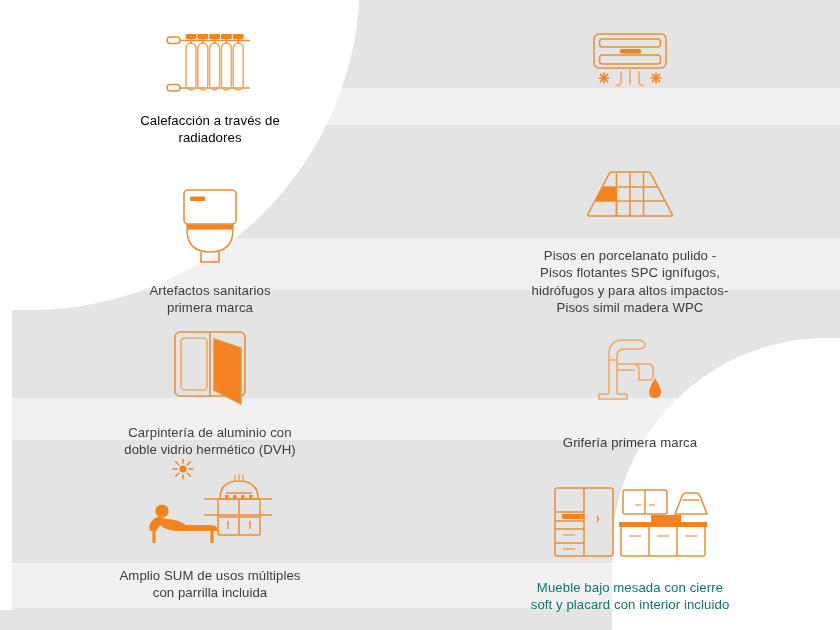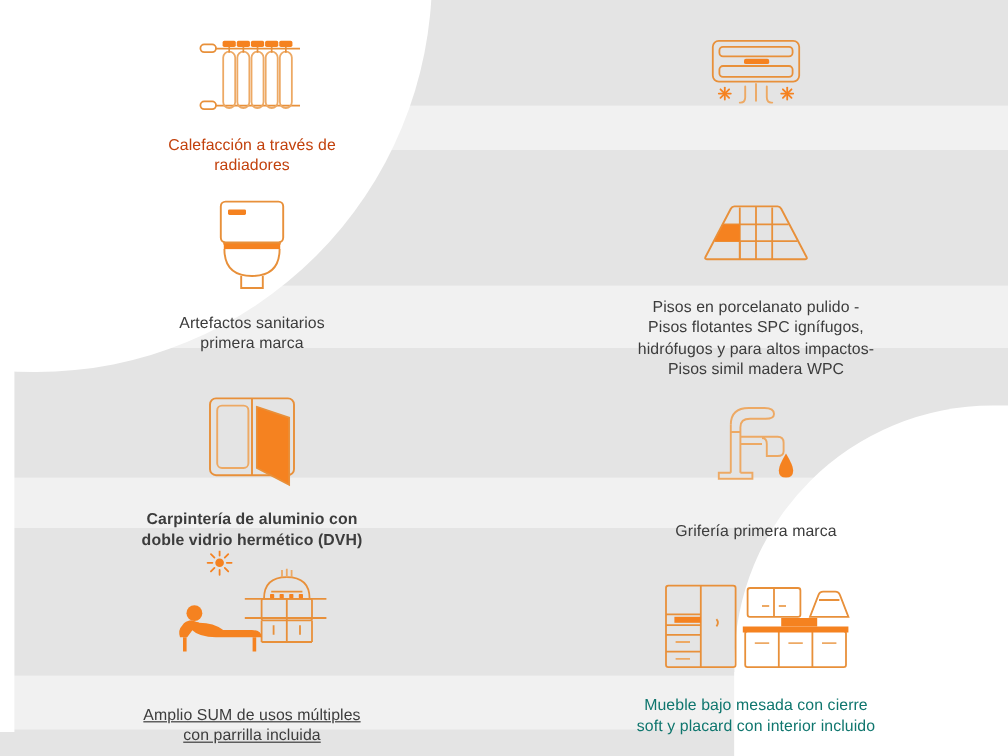--- a/index.html
+++ b/index.html
@@ -47,30 +47,30 @@
     text-align:center;
     letter-spacing:0.08px;
     white-space:pre-line;
   }
 
   
   .c0 { padding-top:22px; }
   .c0 .cap { margin-top:16px; }
   .c1 { padding-top:22px; }
   .c1 .cap { margin-top:16px; }
-  .c2 { padding-top:12px; }
+  .c2 { padding-top:12px;justify-content:flex-end; }
   .c2 .cap { margin-top:18px; }
   .c3 { padding-top:10px; }
   .c3 .cap { margin-top:19px; }
   .c4 { padding-top:8px; }
   .c4 .cap { margin-top:18px; }
   .c5 { padding-top:8px; }
   .c5 .cap { margin-top:28px;text-align:right; }
   .c6 { padding-top:0px; }
-  .c6 .cap { margin-top:36px;text-decoration:underline; }
+  .c6 .cap { margin-top:16px; }
   .c7 { padding-top:10px; }
   .c7 .cap { margin-top:18px; }
   .c2 .icon-wrap, .c3 .icon-wrap { height:80px; }
   .c4 .icon-wrap, .c5 .icon-wrap { height:82px; }
   .c6 .icon-wrap, .c7 .icon-wrap { height:90px; }
 </style>
 </head>
 <body style="background: rgb(228, 228, 228);">
 
 <div id="stage">
@@ -114,21 +114,21 @@
           </g>
           <g fill="none" stroke="#E8903A" stroke-width="1.4">
             <line x1="29" y1="13" x2="29" y2="18"></line>
             <line x1="40.8" y1="13" x2="40.8" y2="18"></line>
             <line x1="52.6" y1="13" x2="52.6" y2="18"></line>
             <line x1="64.4" y1="13" x2="64.4" y2="18"></line>
             <line x1="76.2" y1="13" x2="76.2" y2="18"></line>
           </g>
         </svg>
       </div>
-      <div class="cap" style="color: #c2410c; text-align: center;">Calefacción a través de
+      <div class="cap" style="color: #000000; text-align: center;">Calefacción a través de
 radiadores</div>
     </div>
 
     <div class="cell c1">
       <div class="icon-wrap">
         <svg width="92" height="70" viewBox="0 0 92 70">
           <g fill="none" stroke="#E8903A" stroke-width="1.5">
             <rect x="10" y="8" width="72" height="34" rx="5"></rect>
             <rect x="15.5" y="13" width="61" height="8" rx="3"></rect>
             <rect x="15.5" y="29" width="61" height="9" rx="3"></rect>
@@ -197,21 +197,21 @@
         <svg width="90" height="80" viewBox="0 0 90 80">
           <g fill="none" stroke="#E8903A" stroke-width="1.6">
             <rect x="10" y="6" width="70" height="64" rx="5"></rect>
             <rect x="16" y="12" width="26" height="52" rx="4" stroke="#EDA964"></rect>
             <line x1="45" y1="6" x2="45" y2="70"></line>
           </g>
           <path d="M49 13 L76 22 L76 78 L49 64 Z" fill="#F58220"></path>
           <path d="M49 13 L76 22 L76 78 L49 64 Z" fill="none" stroke="#E8903A" stroke-width="1.4"></path>
         </svg>
       </div>
-      <div class="cap" style="color: rgb(60, 60, 60); font-weight: bold;">Carpintería de aluminio con
+      <div class="cap" style="color: rgb(60, 60, 60);">Carpintería de aluminio con
 doble vidrio hermético (DVH)</div>
     </div>
 
     <div class="cell c5">
       <div class="icon-wrap">
         <svg width="78" height="74" viewBox="0 0 78 74">
           <g fill="none" stroke="#EDA964" stroke-width="1.6">
             <path d="M18 22 Q18 8 33 8 L46 8 Q54 8 54 13 Q54 17 47 17 L34 17 Q26 17 26 24 L26 62"></path>
             <path d="M18 22 L18 62"></path>
             <path d="M18 62 L8 62 L8 67 L36 67 L36 62 L26 62"></path>

